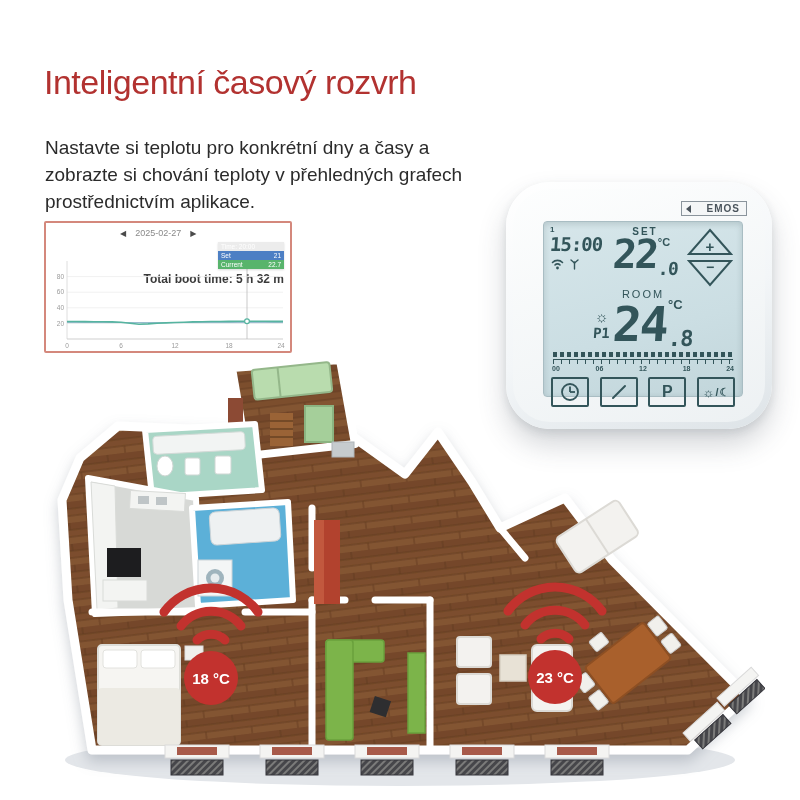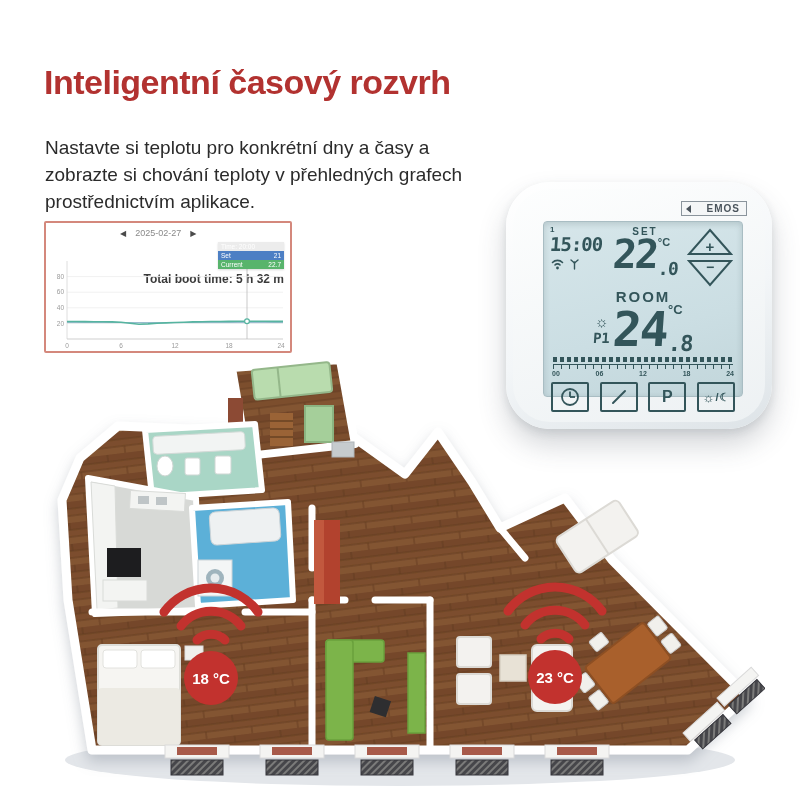--- a/index.html
+++ b/index.html
@@ -1,19 +1,19 @@
 <!DOCTYPE html>
 <html><head>
 <meta charset="utf-8">
 <style>
   html,body{margin:0;padding:0;}
   body{width:800px;height:800px;position:relative;background:#ffffff;overflow:hidden;
        font-family:"Liberation Sans",sans-serif;}
   
-  .headline{position:absolute;left:44px;top:40px;width:560px;font-size:34px;font-weight:bold;
+  .headline{position:absolute;left:44px;top:40px;width:560px;font-size:34px;font-weight:normal;
             color:#b23230;letter-spacing:-0.5px;}
   .intro{position:absolute;left:45px;top:116px;width:448px;font-size:19px;line-height:1.42;
          color:#2b2b2b;}
   
   .chart-card{position:absolute;left:44px;top:221px;width:248px;height:132px;background:#fff;
               border:2px solid #d4887c;border-radius:2px;box-sizing:border-box;}
   .date-nav{position:absolute;left:74px;top:5px;display:flex;gap:9px;align-items:center;
             font-size:9px;color:#8a8a8a;}
   .date-nav .arr{color:#4a4a4a;font-size:8px;cursor:default;}
   .boot-time{position:absolute;right:6px;top:5px;font-size:12px;font-weight:bold;color:#3a3a3a;margin-top:44px;}
@@ -49,21 +49,21 @@
   .lcd-time{font-size:19px;line-height:20px;letter-spacing:-1px;}
   .lcd-icons{display:flex;gap:5px;margin-top:4px;align-items:flex-end;}
   .lcd-mid{flex:1;display:flex;flex-direction:column;align-items:center;}
   .set-label{font-size:10px;font-weight:bold;letter-spacing:2px;}
   .big-temp{display:flex;align-items:flex-start;}
   .big-temp .digits{font-size:40px;line-height:34px;letter-spacing:-2px;}
   .deg-col{display:flex;flex-direction:column;align-items:flex-start;margin-left:1px;height:40px;}
   .deg-col .unit{font-size:11px;font-weight:bold;line-height:10px;}
   .deg-col .dec{font-size:18px;line-height:16px;margin-top:auto;letter-spacing:-1px;}
   .lcd-right{width:52px;display:flex;flex-direction:column;align-items:center;gap:3px;padding-top:2px;}
-  .room-label{font-size:15px;font-weight:bold;letter-spacing:2px;text-align:center;margin-top:1px;}
+  .room-label{font-size:11px;font-weight:normal;letter-spacing:2px;text-align:center;margin-top:1px;}
   .lcd-room{display:flex;align-items:center;justify-content:center;}
   .room-left{display:flex;flex-direction:column;align-items:center;margin-right:3px;}
   .sun-glyph{font-size:15px;line-height:15px;}
   .prog{font-size:14px;line-height:14px;margin-top:2px;}
   .room-digits{font-size:48px;line-height:40px;letter-spacing:-2px;}
   .deg-col.room{height:48px;}
   .deg-col.room .unit{font-size:13px;}
   .deg-col.room .dec{font-size:22px;line-height:19px;}
   .sched{margin-top:4px;padding:0 2px;}
   .sched-bar{height:5px;margin:0 1px;

